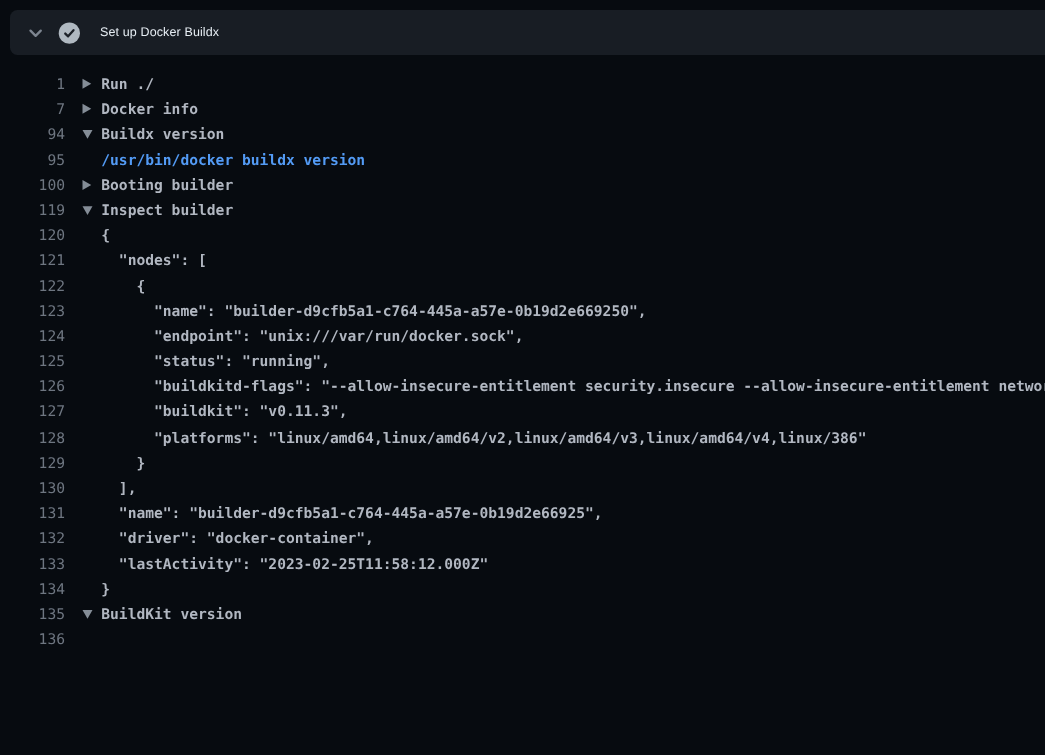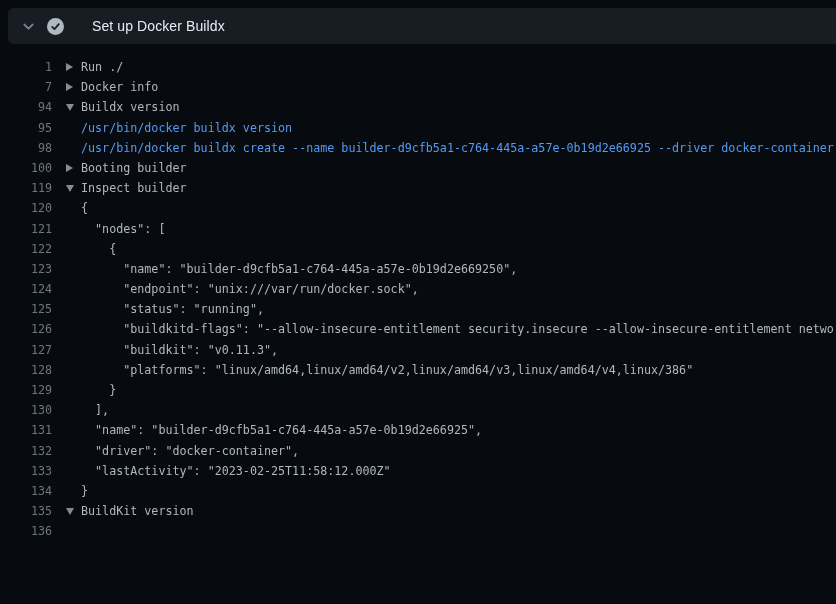--- a/index.html
+++ b/index.html
@@ -31,23 +31,23 @@
     width:28px;display:flex;justify-content:center;align-items:center;flex:none;
     margin-left:6px;
   }
   .status{
     width:17px;height:17px;border-radius:50%;
     background:var(--check-circle-bg);
     display:flex;align-items:center;justify-content:center;flex:none;
     margin-left:5px;
   }
   .step-title{
-    margin-left:28px;
+    margin-left:16px;
     color:var(--header-text);
-    font-size:14px;
+    font-size:10px;
     letter-spacing:.1px;
   }
   .log-area{
     position:absolute;left:0;top:44px;right:0;bottom:0;
     padding-top:13px;
     font-family:"DejaVu Sans Mono","Liberation Mono",monospace;
     font-size:11.7px;
   }
   .row{
     display:flex;height:20.2px;line-height:20.2px;white-space:pre;
@@ -67,21 +67,21 @@
     border-left:7px solid var(--marker);
     border-top:4px solid transparent;
     border-bottom:4px solid transparent;
   }
   .tri-down{
     margin-top:-3px;width:0;height:0;
     border-top:7px solid var(--marker);
     border-left:4px solid transparent;
     border-right:4px solid transparent;
   }
-  .txt{color:var(--log-text);}
+  .txt{color:var(--log-text);font-weight:bold;}
   .txt.command{color:var(--command-text);}
 </style>
 </head>
 <body>
 
 <div class="step-header">
   <span class="chev">
     <svg width="13" height="13" viewBox="0 0 12 12">
       <path d="M2.2 4.2 L6 8 L9.8 4.2" fill="none" stroke="var(--chevron)" stroke-width="1.7" stroke-linecap="round" stroke-linejoin="round"></path>
     </svg>
@@ -92,21 +92,20 @@
     </svg>
   </span>
   <span class="step-title">Set up Docker Buildx</span>
 </div>
 
 <div class="log-area">
     <div class="row group"><span class="num">1</span><span class="gutter"><span class="tri tri-right"></span></span><span class="txt">Run ./</span></div>
     <div class="row group"><span class="num">7</span><span class="gutter"><span class="tri tri-right"></span></span><span class="txt">Docker info</span></div>
     <div class="row group"><span class="num">94</span><span class="gutter"><span class="tri tri-down"></span></span><span class="txt">Buildx version</span></div>
     <div class="row"><span class="num">95</span><span class="gutter"></span><span class="txt command">/usr/bin/docker buildx version</span></div>
-    <div class="row"><span class="num">98</span><span class="gutter"></span><span class="txt command">/usr/bin/docker buildx create --name builder-d9cfb5a1-c764-445a-a57e-0b19d2e66925 --driver docker-container</span></div>
     <div class="row group"><span class="num">100</span><span class="gutter"><span class="tri tri-right"></span></span><span class="txt">Booting builder</span></div>
     <div class="row group"><span class="num">119</span><span class="gutter"><span class="tri tri-down"></span></span><span class="txt">Inspect builder</span></div>
     <div class="row"><span class="num">120</span><span class="gutter"></span><span class="txt">{</span></div>
     <div class="row"><span class="num">121</span><span class="gutter"></span><span class="txt">  "nodes": [</span></div>
     <div class="row"><span class="num">122</span><span class="gutter"></span><span class="txt">    {</span></div>
     <div class="row"><span class="num">123</span><span class="gutter"></span><span class="txt">      "name": "builder-d9cfb5a1-c764-445a-a57e-0b19d2e669250",</span></div>
     <div class="row"><span class="num">124</span><span class="gutter"></span><span class="txt">      "endpoint": "unix:///var/run/docker.sock",</span></div>
     <div class="row"><span class="num">125</span><span class="gutter"></span><span class="txt">      "status": "running",</span></div>
     <div class="row"><span class="num">126</span><span class="gutter"></span><span class="txt">      "buildkitd-flags": "--allow-insecure-entitlement security.insecure --allow-insecure-entitlement network.host",</span></div>
     <div class="row"><span class="num">127</span><span class="gutter"></span><span class="txt">      "buildkit": "v0.11.3",</span></div>

